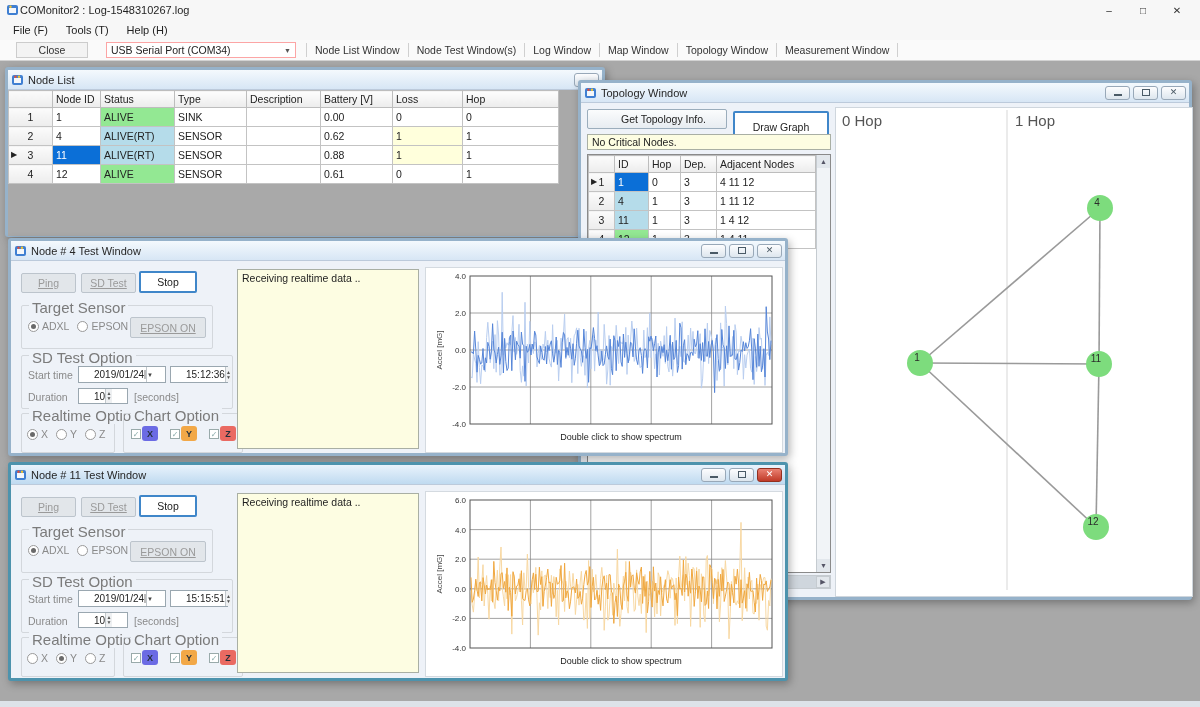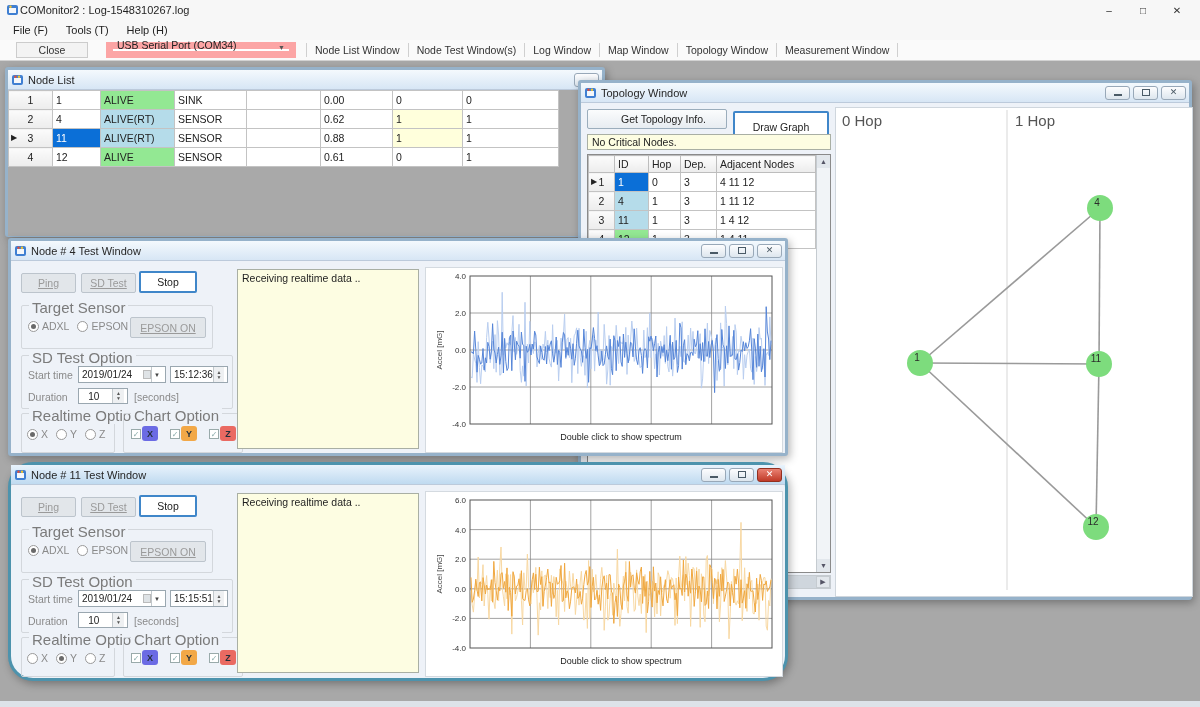--- a/index.html
+++ b/index.html
@@ -13,33 +13,33 @@
   .sysbtns { margin-left:auto; display:flex; }
   .sysbtn { width:34px; height:18px; display:flex; align-items:center; justify-content:center;
     font-size:10px; color:#333; }
   .appmenu { position:absolute; left:0; top:20px; width:1200px; height:20px;
     background:#f7f7f7; display:flex; align-items:center; padding:0 4px; }
   .mitem { font-size:11px; color:#222; padding:2px 9px; }
   .apptools { position:absolute; left:0; top:40px; width:1200px; height:21px;
     background:#fafafa; border-bottom:1px solid #d2d2d2; display:flex; align-items:center; padding:0 4px; }
   .tbtn-close { width:72px; height:16px; margin-left:12px; border:1px solid #cccccc; background:#f3f3f3;
     font-size:10.5px; color:#333; display:flex; align-items:center; justify-content:center; }
-  .combo { width:190px; height:16px; margin-left:18px; border:7px solid #fca5a5; background:#fff;
-    font-size:10.5px; color:#222; display:flex; align-items:flex-end; padding:0 4px; }
+  .combo { width:190px; height:16px; margin-left:18px; border:1px solid #fca5a5; background:#fff;
+    font-size:10.5px; color:#222; display:flex; align-items:center; padding:0 4px; }
   .combo .arr { margin-left:auto; font-size:7px; color:#555; }
   .tlinks { display:flex; align-items:center; margin-left:10px; height:100%; }
   .tlink { font-size:10.5px; color:#333; padding:0 8px; height:16px; display:flex; align-items:center; }
   .tsep { width:1px; height:14px; background:#d0d0d0; }
   .mdi { position:absolute; left:0; top:61px; width:1200px; height:646px; background:#a8a8a8; }
   .bstrip { position:absolute; left:0; bottom:0; width:1200px; height:6px; background:#dde3e9; }
 
   
   .win { position:absolute; border:3px solid #96b2ca; border-radius:3px;
     background:#eef2f8; box-shadow:2px 3px 8px rgba(0,0,0,.3); }
-  .win.active { border-color:#4d93ad;border-radius:25px; }
+  .win.active { border-color:#4d93ad; }
   .tbar { height:20px; background:linear-gradient(#f4f9fd,#d7e6f5); border-bottom:1px solid #bccadb;
     display:flex; align-items:center; padding:0 3px; gap:4px; }
   .win.active .tbar { background:linear-gradient(#e9f3fc,#bfdaf0); }
   .tbar .t { font-size:11px; color:#262626; white-space:nowrap; }
   .ficon { width:13px; height:12px; flex:0 0 auto; }
   .wbtns { margin-left:auto; display:flex; gap:3px; }
   .wbtn { width:25px; height:14px; border:1px solid #98a8b8; border-radius:3px;
     background:linear-gradient(#fdfdfe,#dde6ee); display:flex; align-items:center; justify-content:center; position:relative; }
   .wbtn.red { background:linear-gradient(#ea8172,#c03a28); border-color:#93301f; }
   .g-min { width:8px; height:2px; background:#4a5a66; margin-top:5px; }
@@ -69,21 +69,21 @@
     color:#1e1e1e; padding:2px 4px; overflow:hidden; }
   .fs { position:absolute; border:1px solid #d3d7dc; border-radius:2px; }
   .fs .lg { position:absolute; top:-7px; left:7px; background:#eef2f8; padding:0 3px;
     font-size:15px; color:#7b7b7b; white-space:nowrap; }
   .rrow { position:absolute; display:flex; align-items:center; gap:3px; }
   .radio { width:11px; height:11px; border:1px solid #9a9a9a; border-radius:50%; background:#fff; flex:0 0 auto; }
   .radio.sel::after { content:''; display:block; width:5px; height:5px; border-radius:50%;
     background:#6a6a6a; margin:2px; }
   .rlab { font-size:10.5px; color:#8a8a8a; margin-right:5px; }
   .tbox { position:absolute; border:1px solid #9aa7b0; background:#fff; font-size:10px; color:#222;
-    display:flex; align-items:center; padding:0 3px; }
+    display:flex; align-items:center; padding:0 15px; }
   .spin { margin-left:auto; width:12px; height:100%; border-left:1px solid #c2c8cc; background:#eef0f2;
     display:flex; flex-direction:column; align-items:center; justify-content:center; font-size:5px;
     line-height:5px; color:#555; }
   .mini { margin-left:auto; width:8px; height:9px; background:#dfe3e6; border:1px solid #bbb; }
   .drop { width:11px; height:100%; display:flex; align-items:center; justify-content:center;
     font-size:6px; color:#444; border-left:1px solid #c2c8cc; }
   .flabel { position:absolute; font-size:10.5px; color:#8a8a8a; white-space:nowrap; }
   .pillrow { position:absolute; display:flex; align-items:center; gap:12px; }
   .pitem { display:flex; align-items:center; }
   .cb { width:10px; height:10px; border:1px solid #9aa; background:#fff; font-size:8px; line-height:9px;
@@ -175,20 +175,30 @@
           <col style="width:44px">
           <col style="width:48px">
           <col style="width:74px">
           <col style="width:72px">
           <col style="width:74px">
           <col style="width:72px">
           <col style="width:70px">
           <col style="width:96px">
         </colgroup>
       <tbody>
+          <tr>
+        <th class="rh"></th>
+        <th>Node ID</th>
+        <th>Status</th>
+        <th>Type</th>
+        <th>Description</th>
+        <th>Battery [V]</th>
+        <th>Loss</th>
+        <th>Hop</th>
+      </tr>
       <tr>
         <td class="rh">
               <i class="mk"></i>
               <span class="rn">1</span>
             </td>
         <td>1</td>
         <td class="c-alive">ALIVE</td>
         <td>SINK</td>
         <td></td>
         <td>0.00</td>

